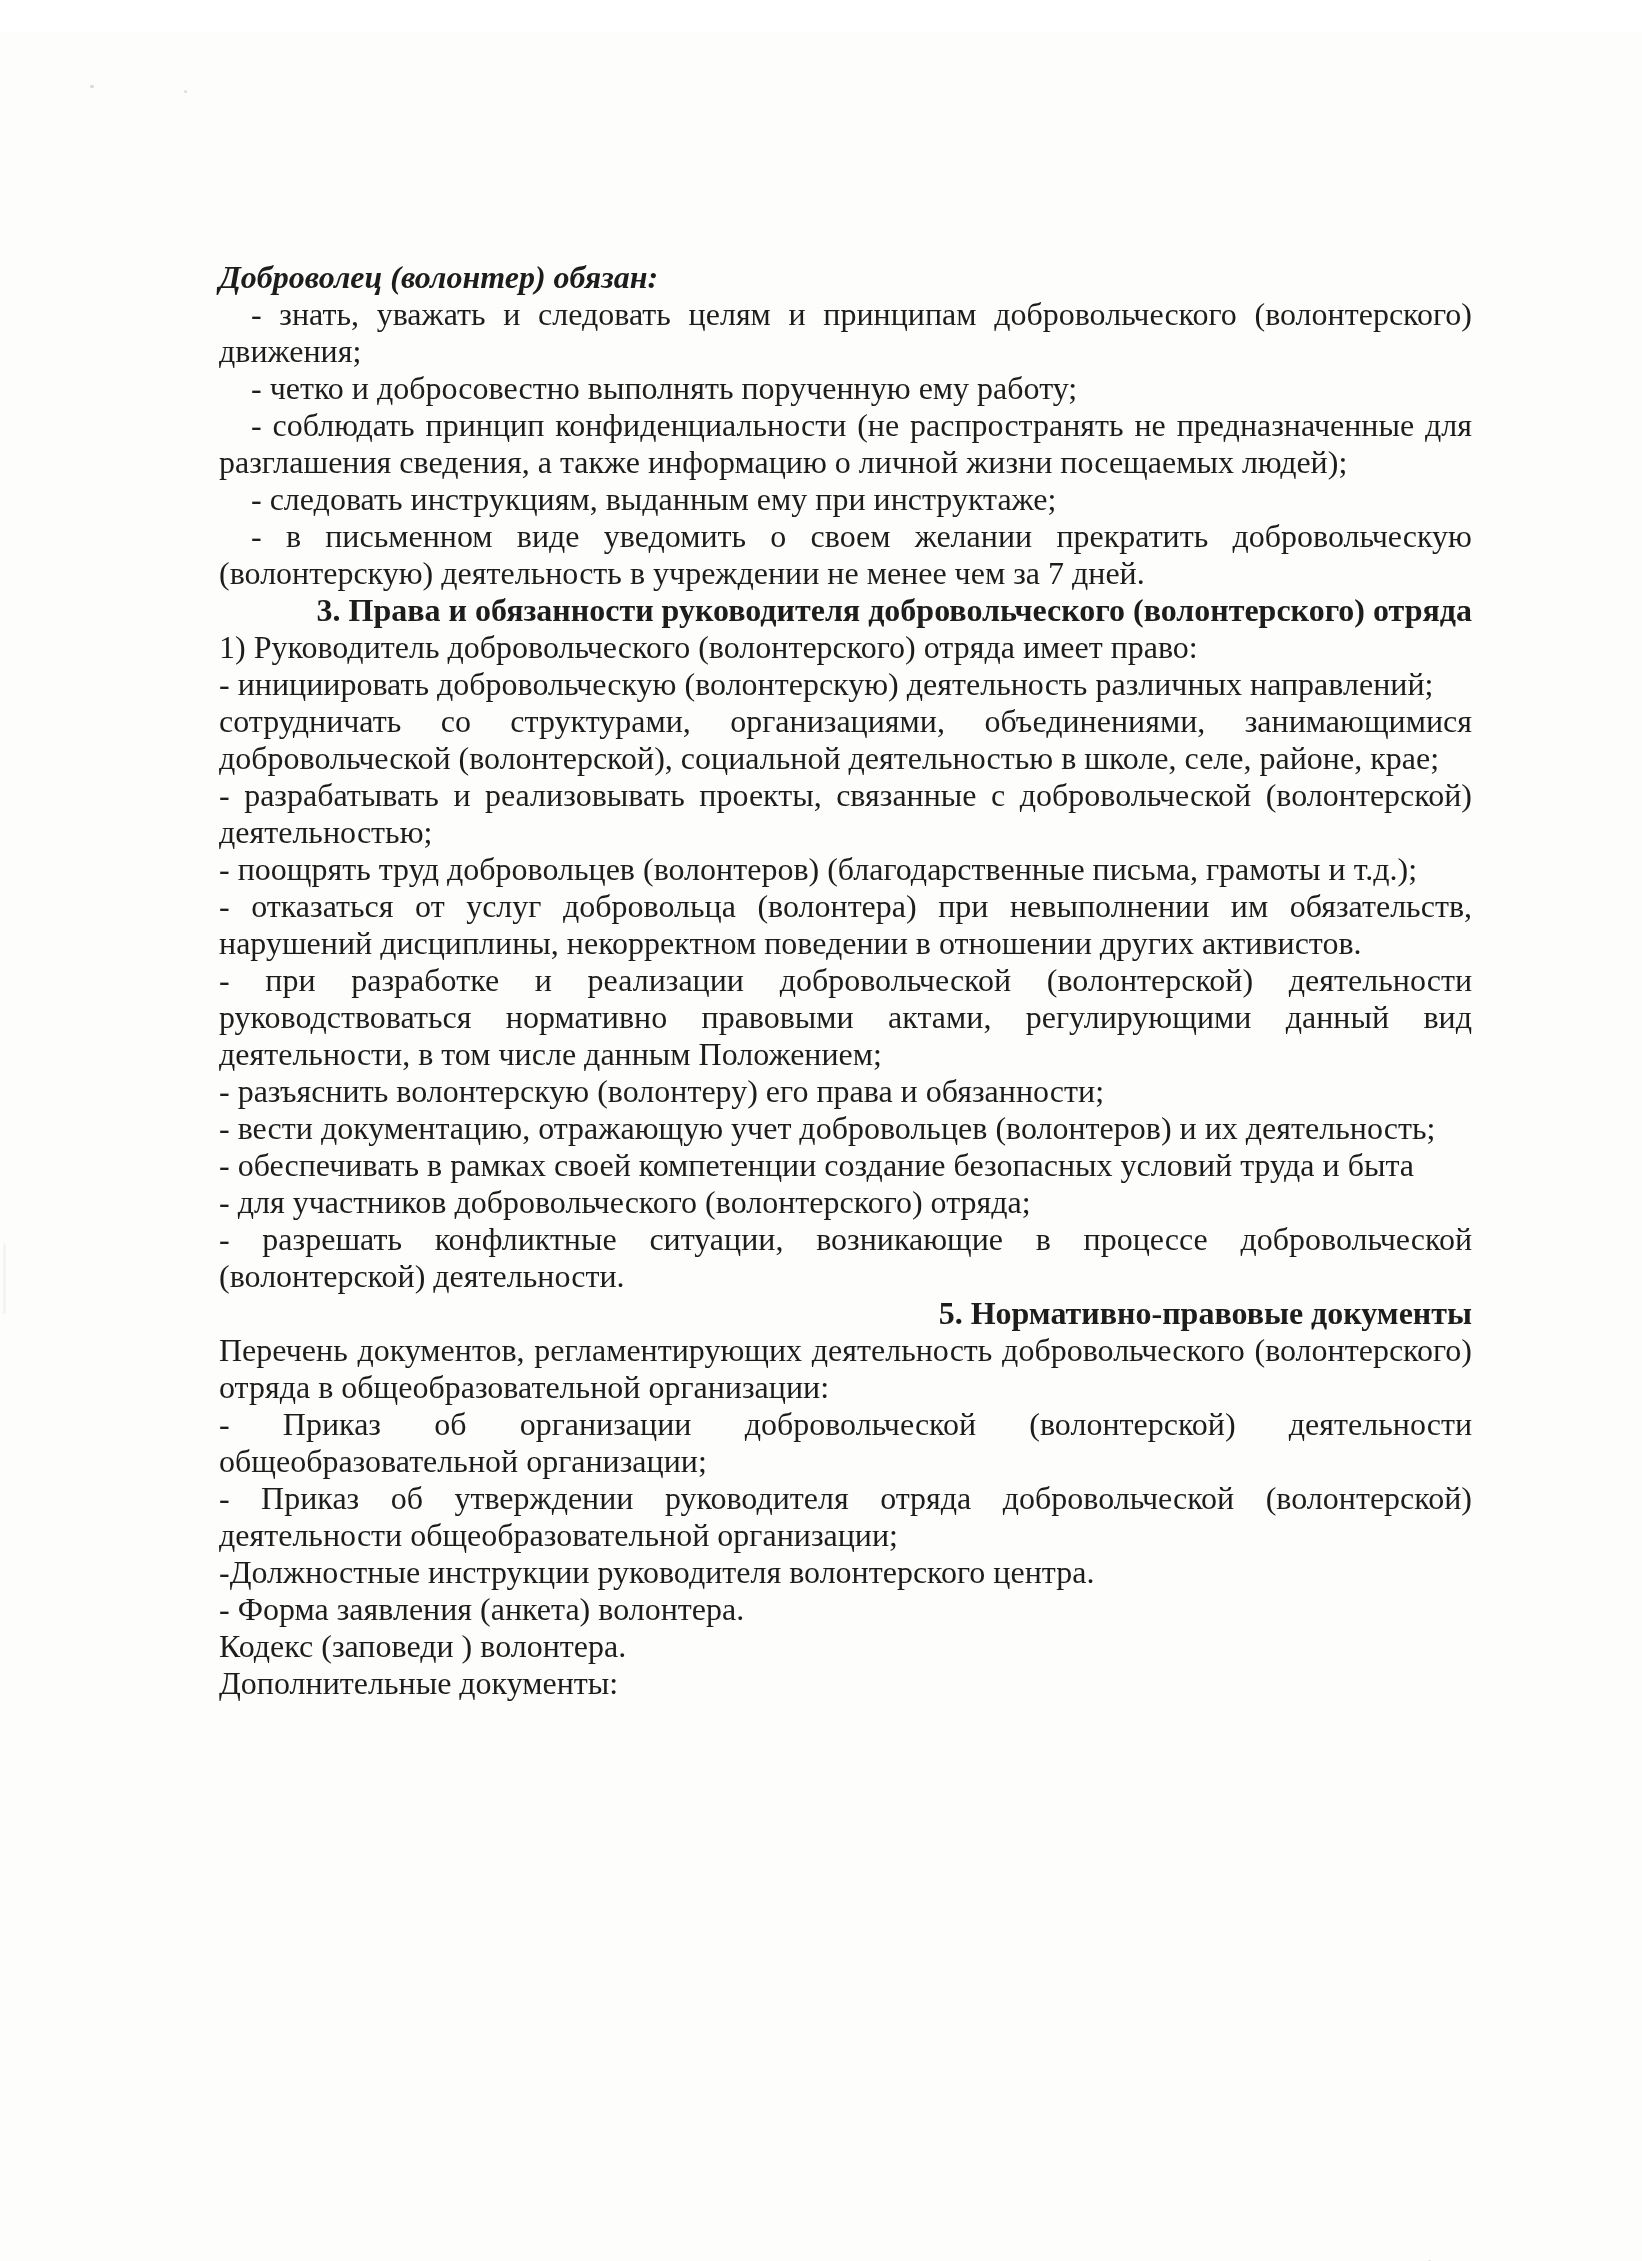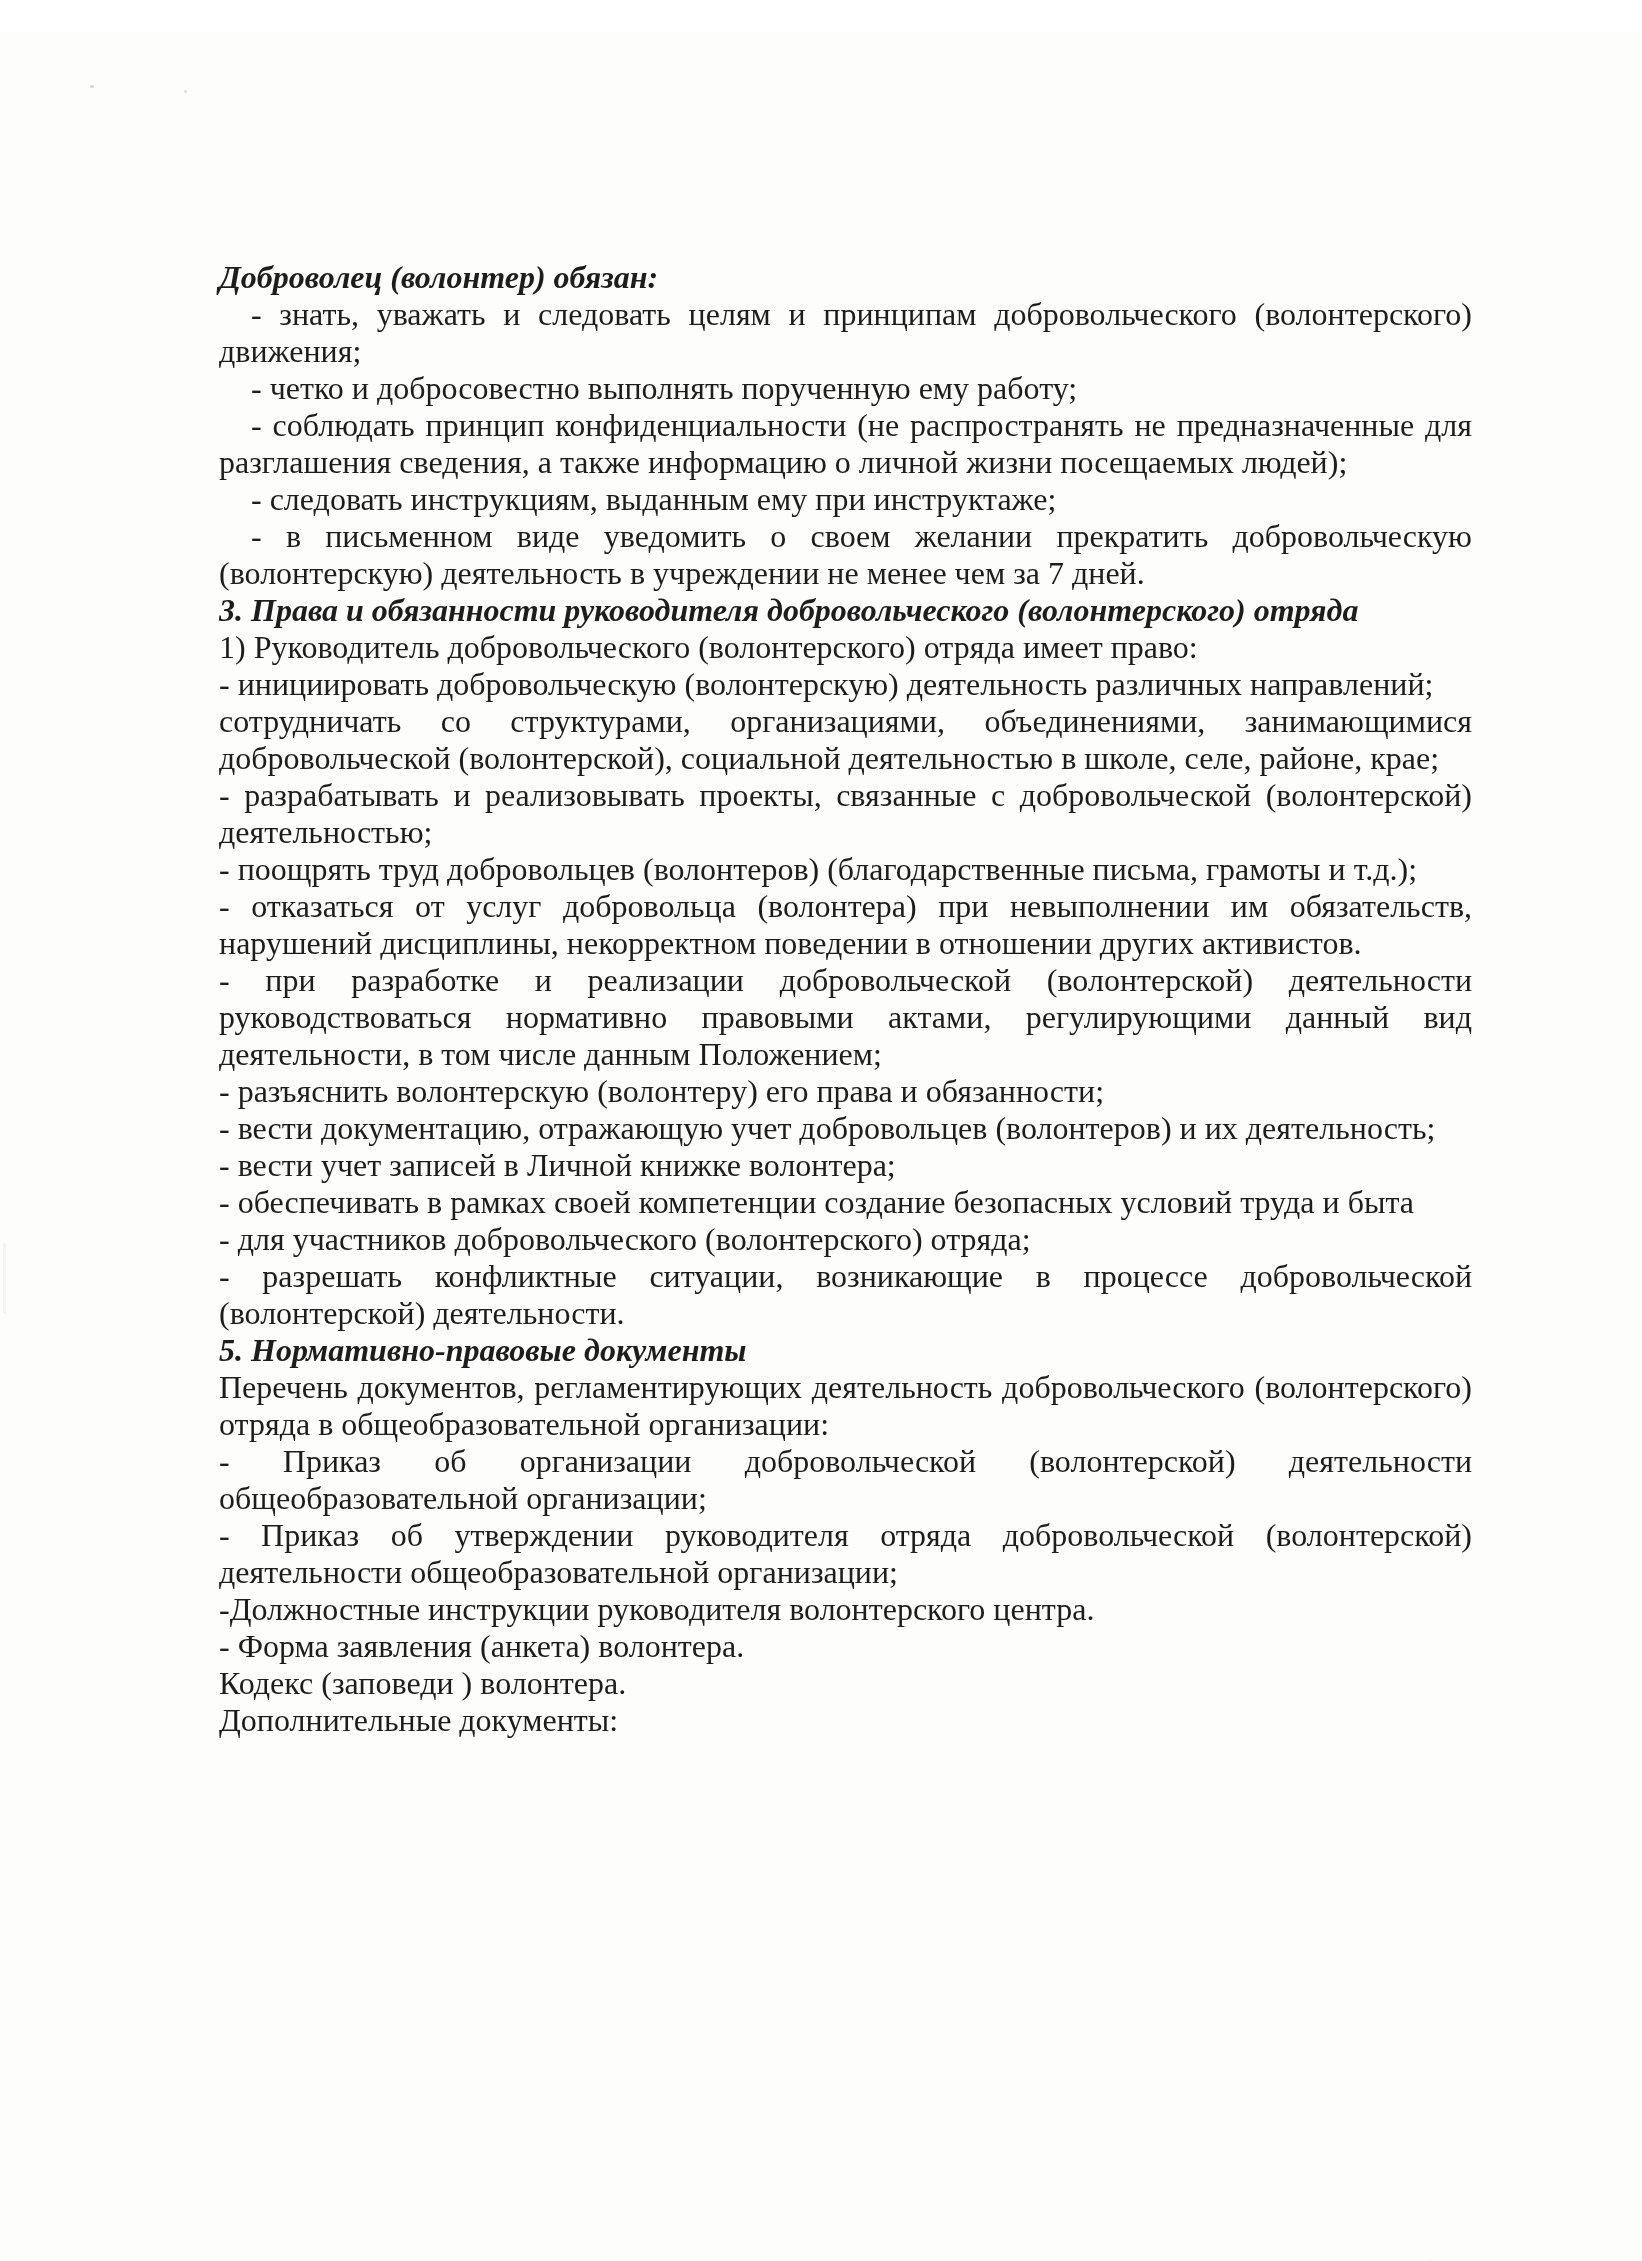--- a/index.html
+++ b/index.html
@@ -22,21 +22,21 @@
     left: 219px;
     top: 227px;
     width: 1253px;
     font-size: 32px;
     line-height: 37px;
   }
   .content p { margin: 0; }
   .j   { text-align: justify; }
   .ind { text-indent: 32px; }
   .hib { font-weight: 700; font-style: italic; }
-  .hc  { font-weight: 700; text-align: left; font-style: italic; }
+  .hc  { font-weight: 700; text-align: right; }
   .b   { font-weight: 400; }
   .gap { margin-top: 37px; }
   .artifact {
     position: absolute;
     background: #b9b9b6;
     border-radius: 50%;
   }
   .a1 { left: 90px;  top: 53px;   width: 3.9px;  height: 2.6px;  opacity: .55; }
   .a2 { left: 184px;  top: 58px;   width: 3.2px;  height: 3.2px;  opacity: .45; }
   .a3 { left: 1428px; top: 2230px; width: 10.3px; height: 1.9px;  opacity: .5; transform: rotate(28deg); border-radius: 1.3px; }
@@ -66,21 +66,20 @@
     <p class="j gap">1) Руководитель добровольческого (волонтерского) отряда имеет право:</p>
     <p class="j">- инициировать добровольческую (волонтерскую) деятельность различных направлений;</p>
     <p class="j">сотрудничать со структурами, организациями, объединениями, занимающимися добровольческой (волонтерской), социальной деятельностью в школе, селе, районе, крае;</p>
     <p class="j">- разрабатывать и реализовывать проекты, связанные с добровольческой (волонтерской) деятельностью;</p>
     <p class="j">- поощрять труд добровольцев (волонтеров) (благодарственные письма, грамоты и т.д.);</p>
     <p class="j">- отказаться от услуг добровольца (волонтера) при невыполнении им обязательств, нарушений дисциплины, некорректном поведении в отношении других активистов.</p>
 
     <p class="j">- при разработке и реализации добровольческой (волонтерской) деятельности руководствоваться нормативно правовыми актами, регулирующими данный вид деятельности, в том числе данным Положением;</p>
     <p class="j">- разъяснить волонтерскую (волонтеру) его права и обязанности;</p>
     <p class="j">- вести документацию, отражающую учет добровольцев (волонтеров) и их деятельность;</p>
-    <p class="j">- вести учет записей в Личной книжке волонтера;</p>
     <p class="j">- обеспечивать в рамках своей компетенции создание безопасных условий труда и быта</p>
     <p class="j">- для участников добровольческого (волонтерского) отряда;</p>
     <p class="j">- разрешать конфликтные ситуации, возникающие в процессе добровольческой (волонтерской) деятельности.</p>
 
     <p class="hc gap">5. Нормативно-правовые документы</p>
 
     <p class="j b gap">Перечень документов, регламентирующих деятельность добровольческого (волонтерского) отряда в общеобразовательной организации:</p>
     <p class="j">- Приказ об организации добровольческой (волонтерской) деятельности общеобразовательной организации;</p>
     <p class="j">- Приказ об утверждении руководителя отряда добровольческой (волонтерской) деятельности общеобразовательной организации;</p>
     <p class="j">-Должностные инструкции руководителя волонтерского центра.</p>

